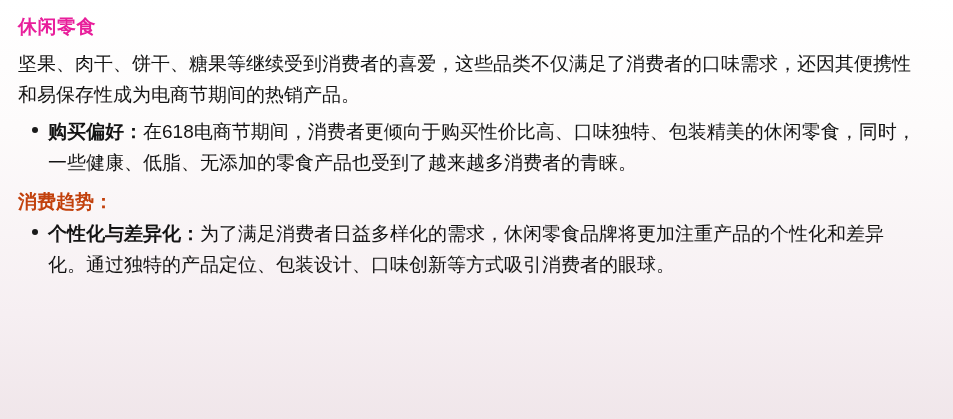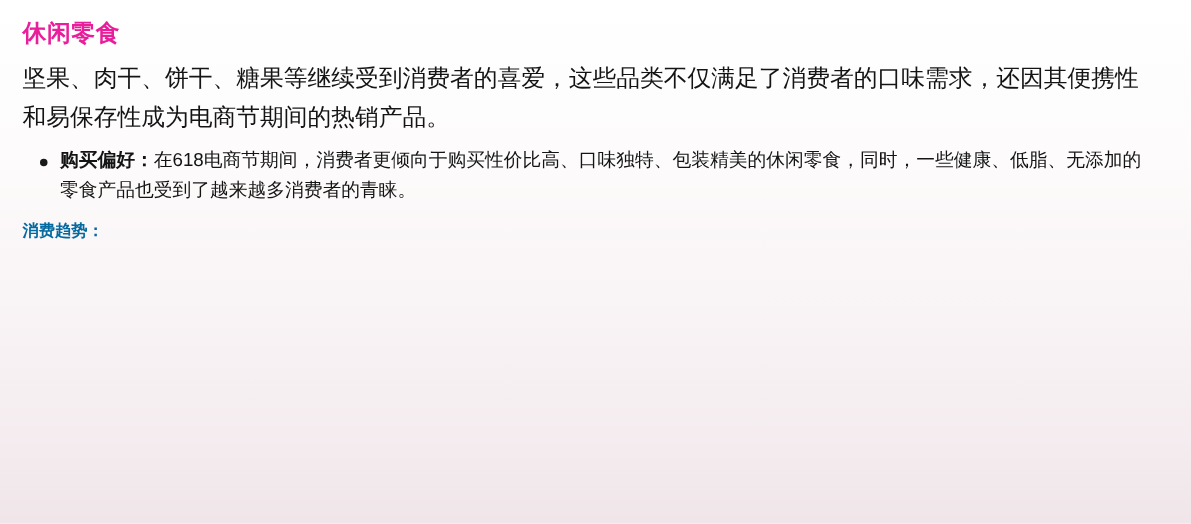--- a/index.html
+++ b/index.html
@@ -34,40 +34,40 @@
     color: #141414;
   }
   ul.bullets {
     list-style: none;
     margin: 4px 0 6px 0;
     padding: 0;
   }
   ul.bullets > li {
     position: relative;
     padding-left: 30px;
-    font-size: 15px;
+    font-size: 19px;
     line-height: 1.63;
     margin-bottom: 2px;
     color: #141414;
   }
   ul.bullets > li::before {
     content: "";
     position: absolute;
     left: 14px;
     top: 10px;
     width: 6px;
     height: 6px;
     background: #1a1a1a;
     border-radius: 50%;
   }
   .sub-heading {
-    font-size: 13px;
+    font-size: 19px;
     font-weight: bold;
     margin: 10px 0 4px 0;
-    color: #0369a1;
+    color: #c2410c;
   }
   .lead {
     font-weight: bold;
   }
 </style>
 </head>
 <body>
 
 <div class="page">
 
@@ -77,15 +77,18 @@
 
   <ul class="bullets">
     <li>
       <span class="lead">购买偏好：</span><span>在618电商节期间，消费者更倾向于购买性价比高、口味独特、包装精美的休闲零食，同时，一些健康、低脂、无添加的零食产品也受到了越来越多消费者的青睐。</span>
     </li>
   </ul>
 
   <h2 class="sub-heading">消费趋势：</h2>
 
   <ul class="bullets">
+    <li>
+      <span class="lead">个性化与差异化：</span><span>为了满足消费者日益多样化的需求，休闲零食品牌将更加注重产品的个性化和差异化。通过独特的产品定位、包装设计、口味创新等方式吸引消费者的眼球。</span>
+    </li>
   </ul>
 
 </div>
 
 </body></html>

